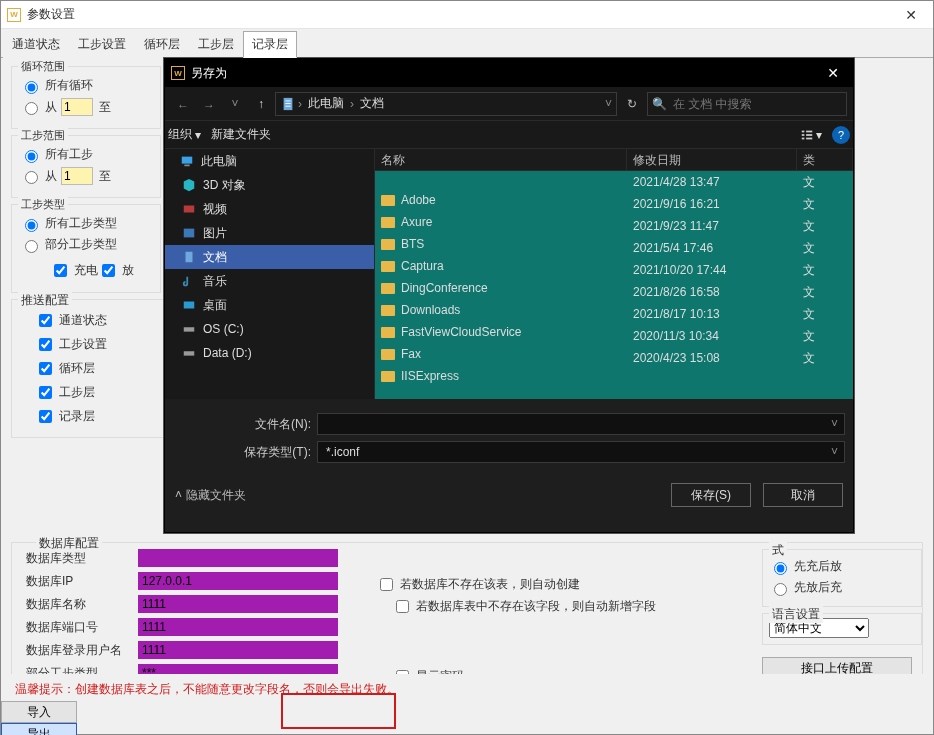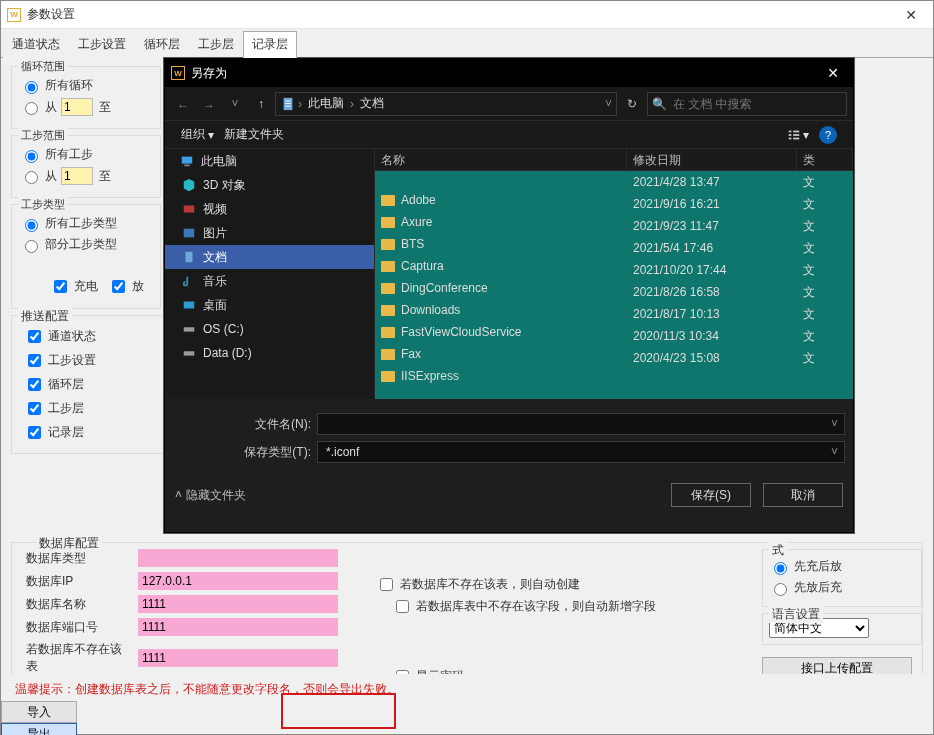--- a/index.html
+++ b/index.html
@@ -19,32 +19,32 @@
   .tab.active { background:#fff; border:1px solid #aaa; border-bottom:1px solid #fff; position:relative; z-index:2; }
   .tab-strip-line { height:1px; background:#aaa; margin-top:-1px; }
 
   .panel-body { padding:8px 10px; font-size:12px; color:#333; position:relative; height:calc(100% - 28px - 26px - 1px - 62px); overflow:hidden; }
 
   .group { border:1px solid #dcdcdc; padding:6px 8px 8px 8px; margin-bottom:6px; position:relative; width:150px; }
   .group > .legend { position:absolute; top:-8px; left:6px; background:#f0f0f0; padding:0 3px; font-size:11px; }
   .radio-row, .check-row { display:flex; align-items:center; gap:4px; font-size:12px; margin:4px 0;}
   .radio-row input[type=text]{ width:32px; height:18px; background:#fff3b0; border:1px solid #bbb; font-size:12px; padding:0 2px;}
   .radio-row .to { margin:0 2px; }
-  .check-block { margin-left:30px; margin-top:20px; display:flex; gap:10px;align-items:center; }
-
-  .push-group { border:1px solid #dcdcdc; padding:6px 4px; width:181px; margin-bottom:0; position:relative;}
+  .check-block { margin-left:30px; margin-top:4px; display:flex; gap:0;align-items:center; }
+
+  .push-group { border:1px solid #dcdcdc; padding:6px 15px; width:181px; margin-bottom:0; position:relative;}
   .push-group > .legend{ position:absolute; top:-8px; left:6px; background:#f0f0f0; padding:0 3px;}
   .push-group .check-row{ margin:5px 0 5px 8px; }
 
   .db-group { border:1px solid #dcdcdc; padding:6px 8px; width:912px; position:absolute; left:10px; top:484px;}
   .db-group > .legend{ position:absolute; top:-8px; left:24px; background:#f0f0f0; padding:0 3px;}
   .db-rows { display:flex; flex-direction:column; gap:5px; }
   .db-row { display:flex; align-items:center; gap:8px; }
   .db-label { width:110px; font-size:12px; padding-left:6px; }
-  .db-val { width:200px; height:18px; background:#f9a8d4; border:none; font-size:12px; padding:0 4px; }
+  .db-val { width:200px; height:18px; background:#a21caf; border:none; font-size:12px; padding:0 4px; }
   .right-col { position:absolute; left:750px; top:6px; width:160px; }
   .right-col select{width:100px;font-size:12px;height:20px;}
   .right-col .btn{width:150px;height:22px;margin-top:6px;border:1px solid #aaa;background:#e4e4e4;font-size:12px;}
   .fill-group{border:1px solid #dcdcdc;padding:4px 6px 6px 6px;margin-bottom:6px;position:relative;}
   .fill-group .legend{position:absolute;top:-8px;left:6px;background:#f0f0f0;padding:0 3px;}
 
   .warn { color:#d21919; font-size:12px; position:absolute; left:14px; top:680px;}
   .footer-btns { position:absolute; left:0; top:700px; width:934px; display:flex;flex-direction:column; }
   .footer-btns button{ width:76px; height:22px; font-size:12px; border:1px solid #aaa; background:#e4e4e4; }
   .footer-btns button.primary{ border:1px solid #2a5db0; background:#cfe3ff; }
@@ -64,21 +64,21 @@
   .nav-btn.on{color:#ddd;}
   .crumb { flex:1; height:24px; border:1px solid #3a3a3a; background:#191919; display:flex; align-items:center; padding:0 4px; gap:2px;}
   .crumb .ficon{width:16px;height:16px;display:inline-flex;align-items:center;justify-content:center;}
   .crumb .seg{ color:#ddd; padding:0 4px; }
   .crumb .chev{ color:#888; }
   .refresh{width:26px;height:24px;display:flex;align-items:center;justify-content:center;color:#bbb;}
   .search{ width:200px; height:24px; border:1px solid #3a3a3a; background:#191919; display:flex; align-items:center; padding:0 4px; gap:4px;}
   .search .sicon{color:#888;}
   .search input{ flex:1; background:transparent; border:none; color:#aaa; outline:none; font-size:12px;}
 
-  .sa-toolbar{ height:28px; background:#191919; display:flex; align-items:center; padding:0 16px; gap:10px; border-bottom:1px solid #2a2a2a;}
+  .sa-toolbar{ height:28px; background:#191919; display:flex; align-items:center; padding:0 3px; gap:10px; border-bottom:1px solid #2a2a2a;}
   .sa-toolbar .tb{ color:#ddd; display:flex; align-items:center; gap:3px; cursor:default;}
   .sa-toolbar .spacer{flex:1;}
   .sa-toolbar .view{ color:#ddd; display:flex; gap:2px; align-items:center;}
   .sa-toolbar .help{ width:18px;height:18px;border-radius:50%;background:#0a63b5;color:#fff;display:flex;align-items:center;justify-content:center;font-size:11px;}
 
   .sa-main{ display:flex; height:250px; }
   .tree{ width:210px; background:#191919; border-right:1px solid #2a2a2a; overflow:hidden;}
   .tree-item{ height:24px; display:flex; align-items:center; gap:6px; padding-left:14px; color:#ddd;}
   .tree-item.indent{ padding-left:16px; }
   .tree-item.sel{ background:#3a5ea8; color:#fff; }
@@ -225,21 +225,21 @@
           </div>
           <div class="db-row">
             <div class="db-label">数据库名称</div>
             <input class="db-val" value="1111" style="">
           </div>
           <div class="db-row">
             <div class="db-label">数据库端口号</div>
             <input class="db-val" value="1111" style="">
           </div>
           <div class="db-row">
-            <div class="db-label">若数据库不存在该表</div>
+            <div class="db-label">数据库登录用户名</div>
             <input class="db-val" value="1111" style="">
           </div>
           <div class="db-row">
             <div class="db-label">部分工步类型</div>
             <input class="db-val" value="***" style="">
           </div>
         </div>
       <div style="position:absolute;left:364px;top:28px;">
         <label class="check-row">
             <input type="checkbox" style="">

